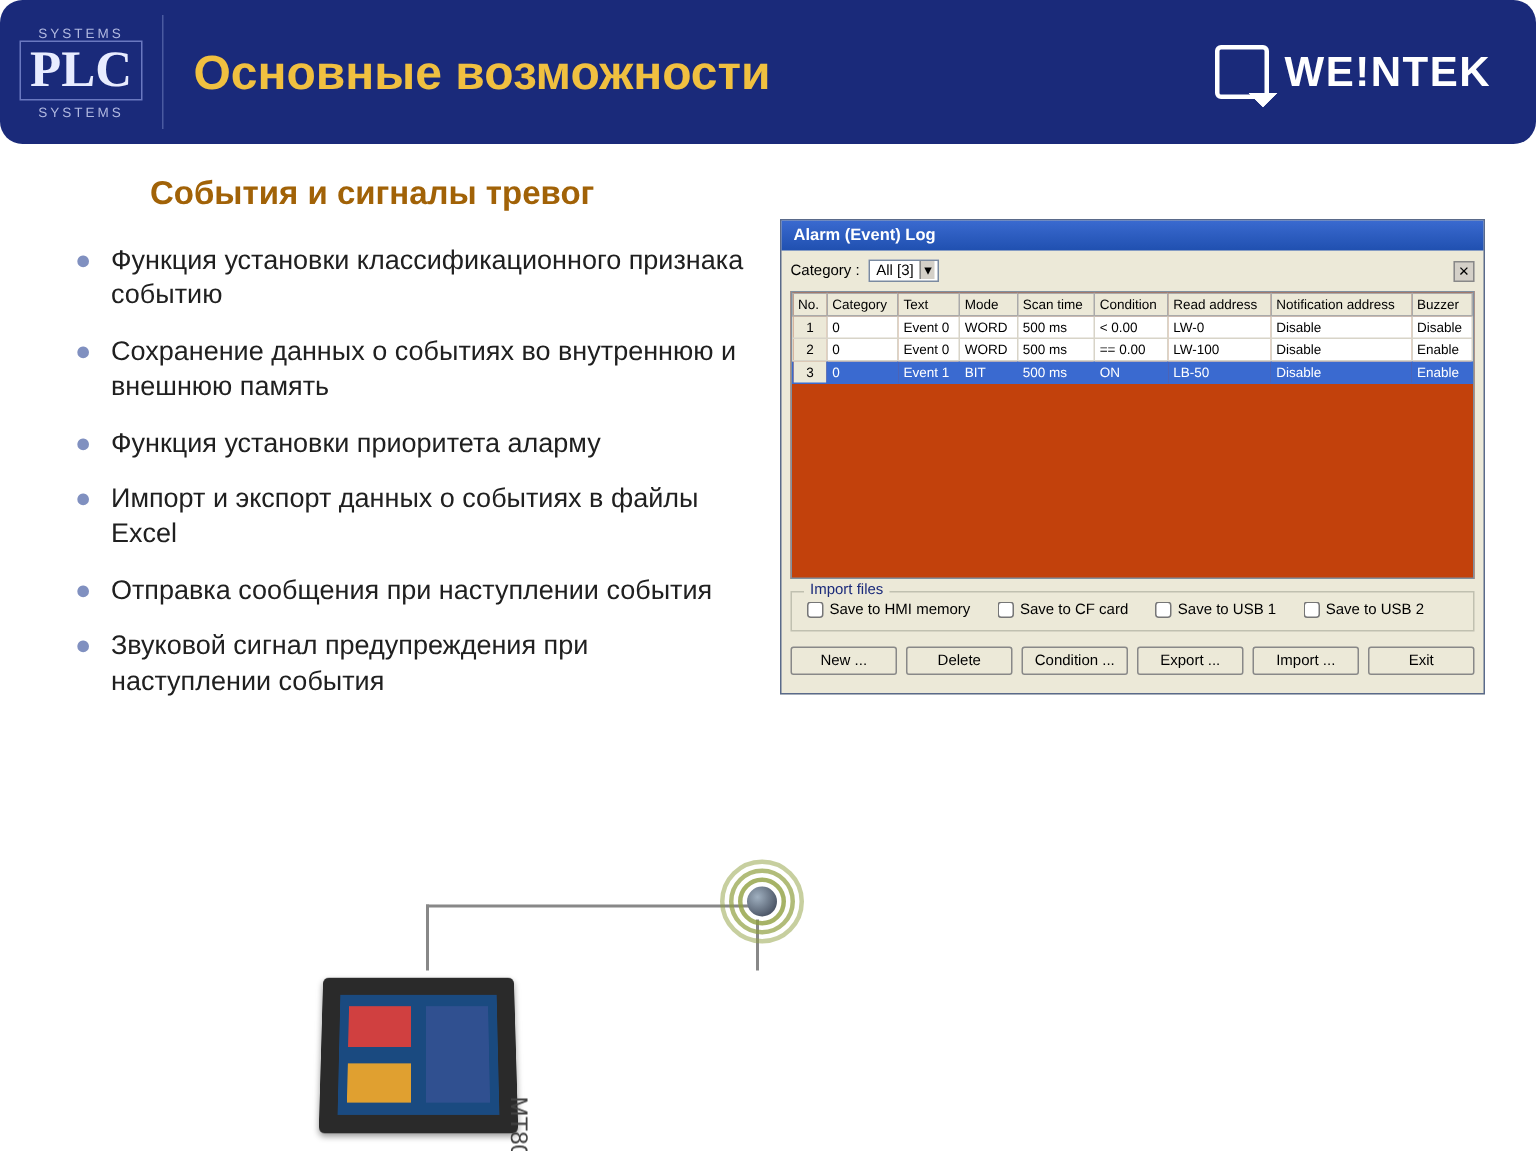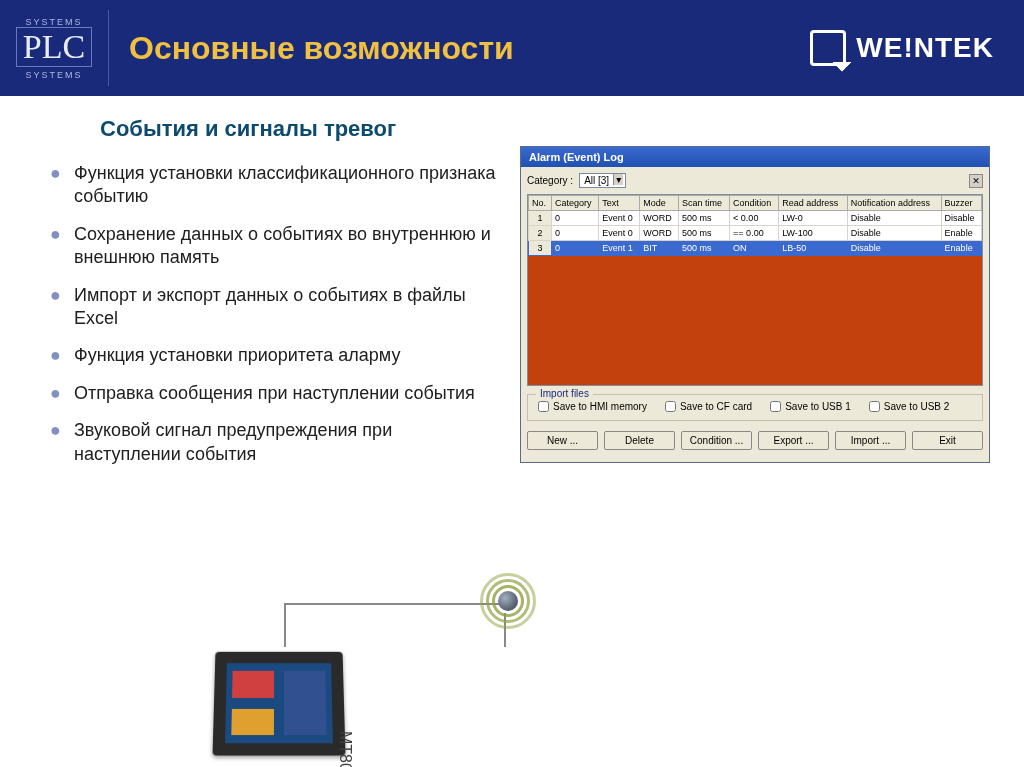--- a/index.html
+++ b/index.html
@@ -1,34 +1,34 @@
 <!DOCTYPE html>
 <html><head>
 <meta charset="utf-8">
 <style>
   * { box-sizing: border-box; margin: 0; padding: 0; }
   body { width: 1024px; height: 767px; font-family: Arial, sans-serif; background: #fff; overflow: hidden; position: relative; }
 
   
-  .header { width: 1024px; height: 96px; background: #1a2a7a; display: flex; align-items: center; position: relative; }
+  .header { width: 1024px; height: 96px; background: #1a2a7a; display: flex; align-items: center; position: relative; border-radius: 15px; }
   .logo-plc { width: 108px; height: 96px; display: flex; flex-direction: column; align-items: center; justify-content: center; color: #d0d4ea; }
   .logo-plc .systems-top { font-size: 9px; letter-spacing: 2px; color: #b0b8e0; }
-  .logo-plc .plc-main { font-size: 34px; font-weight: normal; font-family: Georgia, serif; color: #e8ecff; line-height: 1; border: 1px solid #6a78c0; padding: 2px 6px; }
+  .logo-plc .plc-main { font-size: 34px; font-weight: bold; font-family: Georgia, serif; color: #e8ecff; line-height: 1; border: 1px solid #6a78c0; padding: 2px 6px; }
   .logo-plc .systems-bottom { font-size: 9px; letter-spacing: 2px; color: #b0b8e0; margin-top: 3px; }
   .title-area { flex: 1; padding-left: 20px; border-left: 1px solid #4a5aa0; height: 76px; display: flex; align-items: center; }
   .main-title { font-size: 32px; color: #f0c040; font-weight: bold; }
   .weintek-logo { position: absolute; right: 30px; top: 30px; display: flex; align-items: center; gap: 10px; }
   .weintek-icon { width: 36px; height: 36px; border: 3px solid #fff; border-radius: 4px; position: relative; }
   .weintek-icon::after { content: ""; position: absolute; bottom: -6px; right: -6px; width: 14px; height: 14px; background: #fff; transform: rotate(45deg); clip-path: polygon(0 100%, 100% 100%, 100% 0); }
   .weintek-text { color: #fff; font-size: 28px; font-weight: bold; letter-spacing: 1px; }
 
   
   .content { display: flex; padding: 20px 12px 0 40px; gap: 20px; }
   .left-col { width: 460px; }
-  .subtitle { color: #0c4a6e; font-size: 22px; font-weight: bold; margin-bottom: 20px; margin-left: 60px; }
+  .subtitle { color: #a16207; font-size: 22px; font-weight: bold; margin-bottom: 20px; margin-left: 60px; }
   .bullets { list-style: none; margin-left: 10px; }
   .bullets li { font-size: 18px; color: #202020; margin-bottom: 14px; padding-left: 24px; position: relative; line-height: 1.3; }
   .bullets li::before { content: "●"; color: #8090c0; position: absolute; left: 0; top: 0; }
 
   .right-col { flex: 1; padding-top: 30px; }
 
   
   .alarm-win { border: 1px solid #5a6a8a; width: 470px; background: #ece9d8; font-size: 10px; }
   .alarm-titlebar { background: linear-gradient(to bottom, #3a6ad0, #2050b0); color: #fff; padding: 4px 8px; font-size: 11px; font-weight: bold; }
   .alarm-body { padding: 6px; }
@@ -89,22 +89,22 @@
     <div class="weintek-text">WE!NTEK</div>
   </div>
 </div>
 
 <div class="content">
   <div class="left-col">
     <div class="subtitle">События и сигналы тревог</div>
     <ul class="bullets">
       <li>Функция установки классификационного признака событию</li>
       <li>Сохранение данных о событиях во внутреннюю и внешнюю память</li>
+      <li>Функция установки приоритета аларму</li>
       <li>Импорт и экспорт данных о событиях в файлы Excel</li>
-      <li>Функция установки приоритета аларму</li>
       <li>Отправка сообщения при наступлении события</li>
       <li>Звуковой сигнал предупреждения при наступлении события</li>
     </ul>
   </div>
 
   <div class="right-col">
     <div class="alarm-win">
       <div class="alarm-titlebar">Alarm (Event) Log</div>
       <div class="alarm-body">
         <div class="cat-row">

